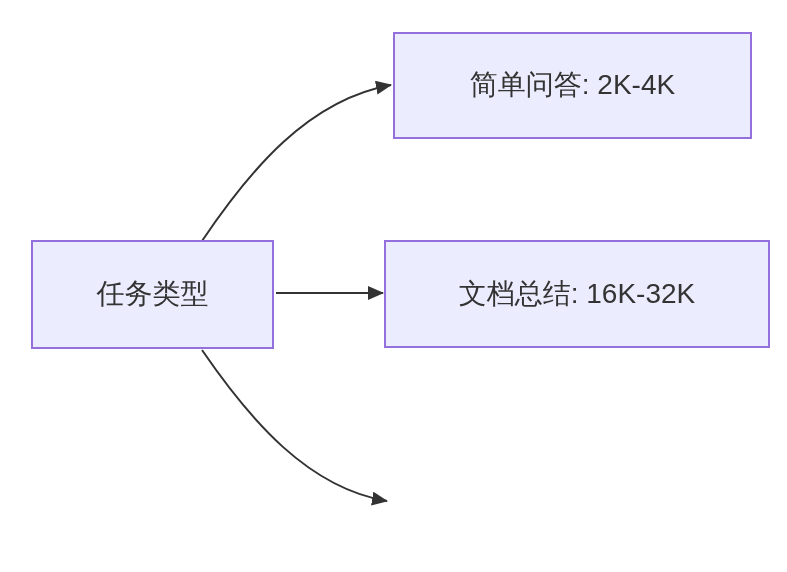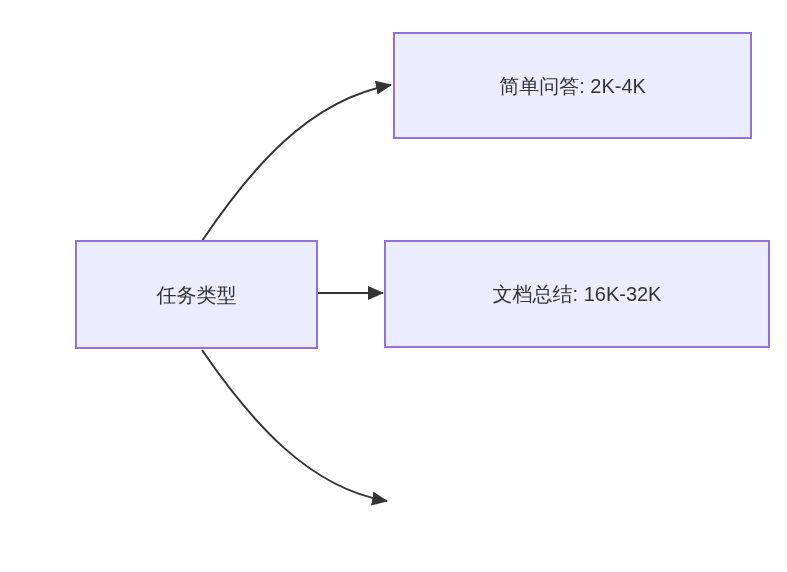--- a/index.html
+++ b/index.html
@@ -25,25 +25,25 @@
   }
   .node {
     position: absolute;
     box-sizing: border-box;
     background: #ECECFF;
     border: 2px solid #9370DB;
     display: flex;
     align-items: center;
     justify-content: center;
     color: #333333;
-    font-size: 20px;
+    font-size: 28px;
     line-height: 1.3;
     white-space: nowrap;
   }
-  .node-root    { left: 31px;  top: 240px; width: 243px; height: 109px; margin-left: 44px; }
+  .node-root    { left: 31px;  top: 240px; width: 243px; height: 109px; }
   .node-simple  { left: 393px; top: 32px;  width: 359px; height: 107px; }
   .node-summary { left: 384px; top: 240px; width: 386px; height: 108px; }
   .node-multi   { left: 388px; top: 447px; width: 374px; height: 108px; }
   .edge {
     stroke: #333333;
     stroke-width: 2px;
     fill: none;
   }
   .arrowhead {
     fill: #333333;

